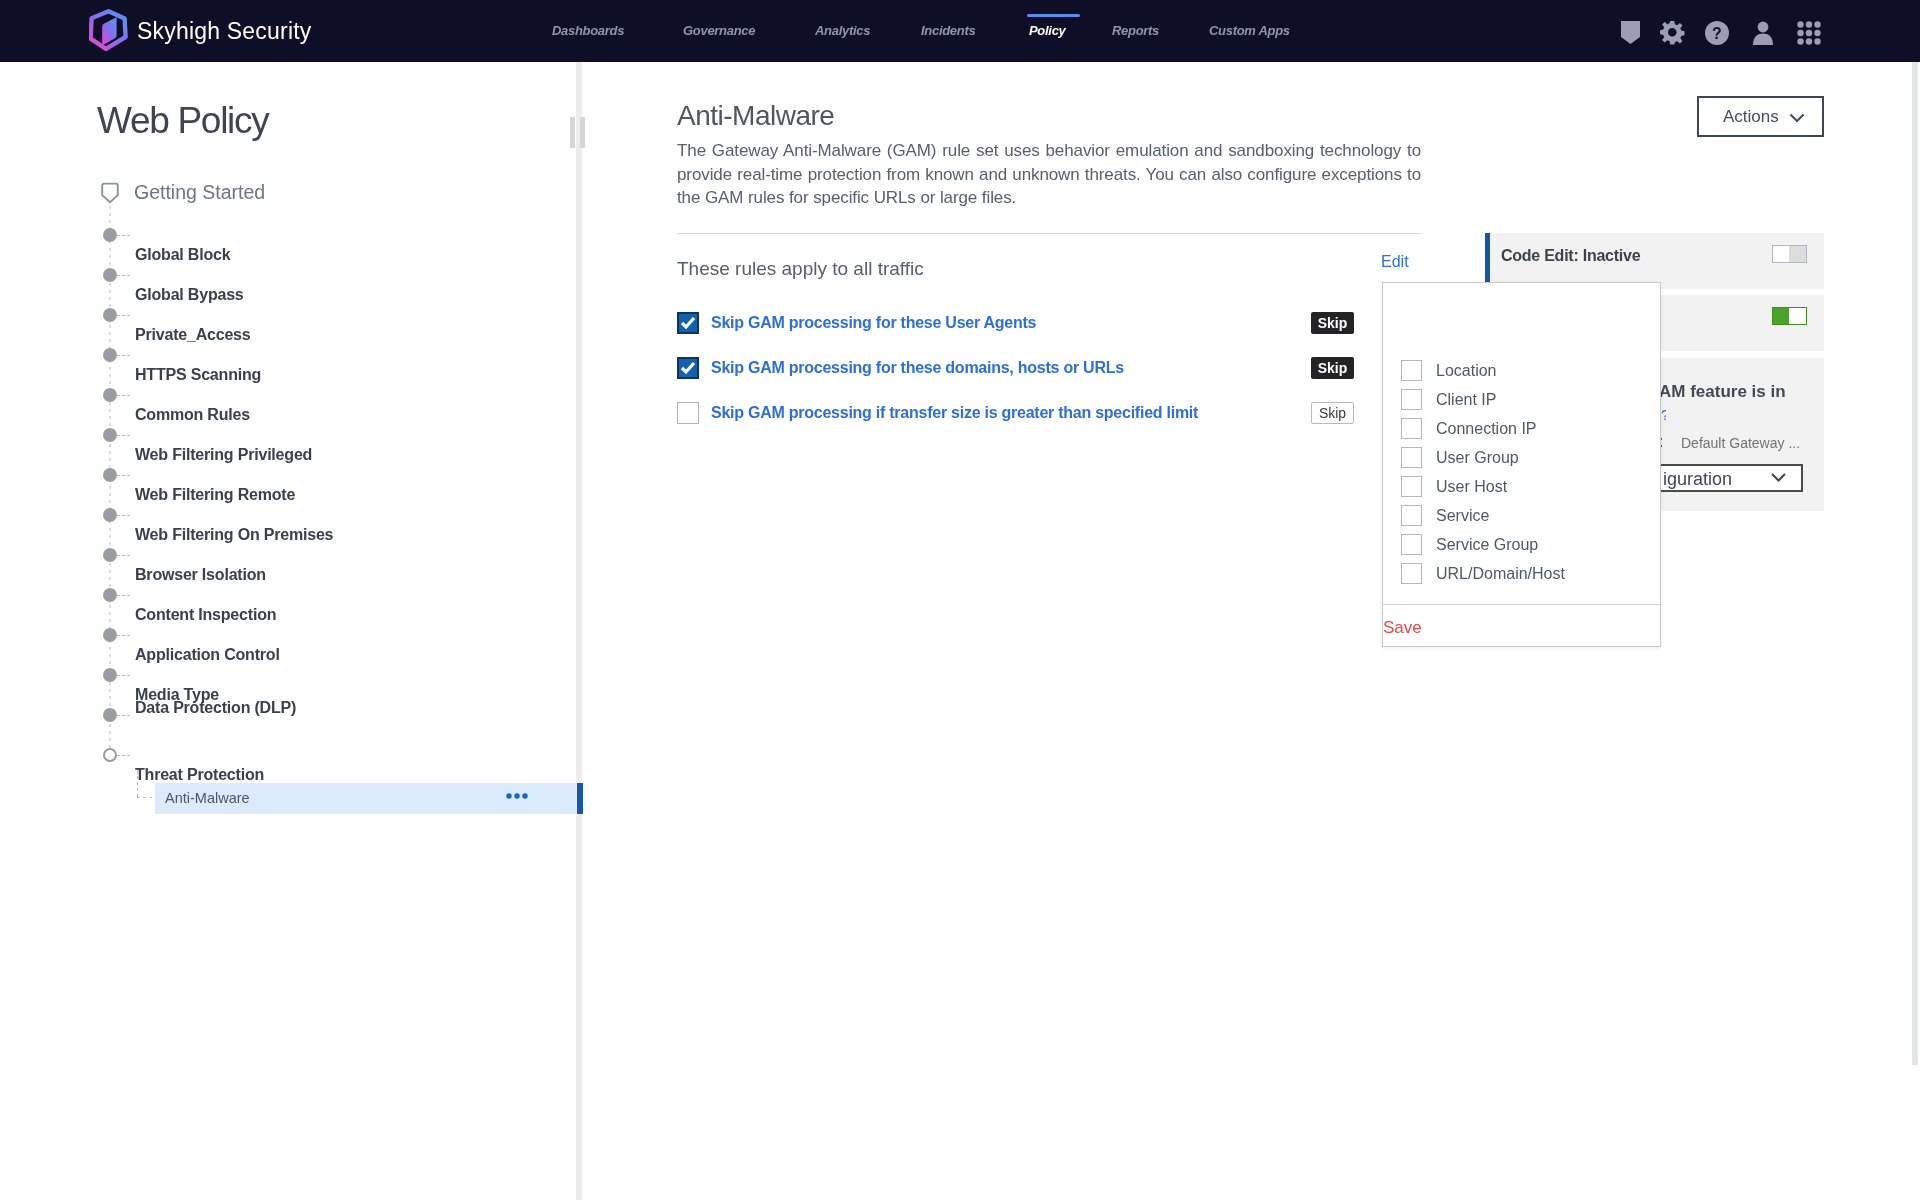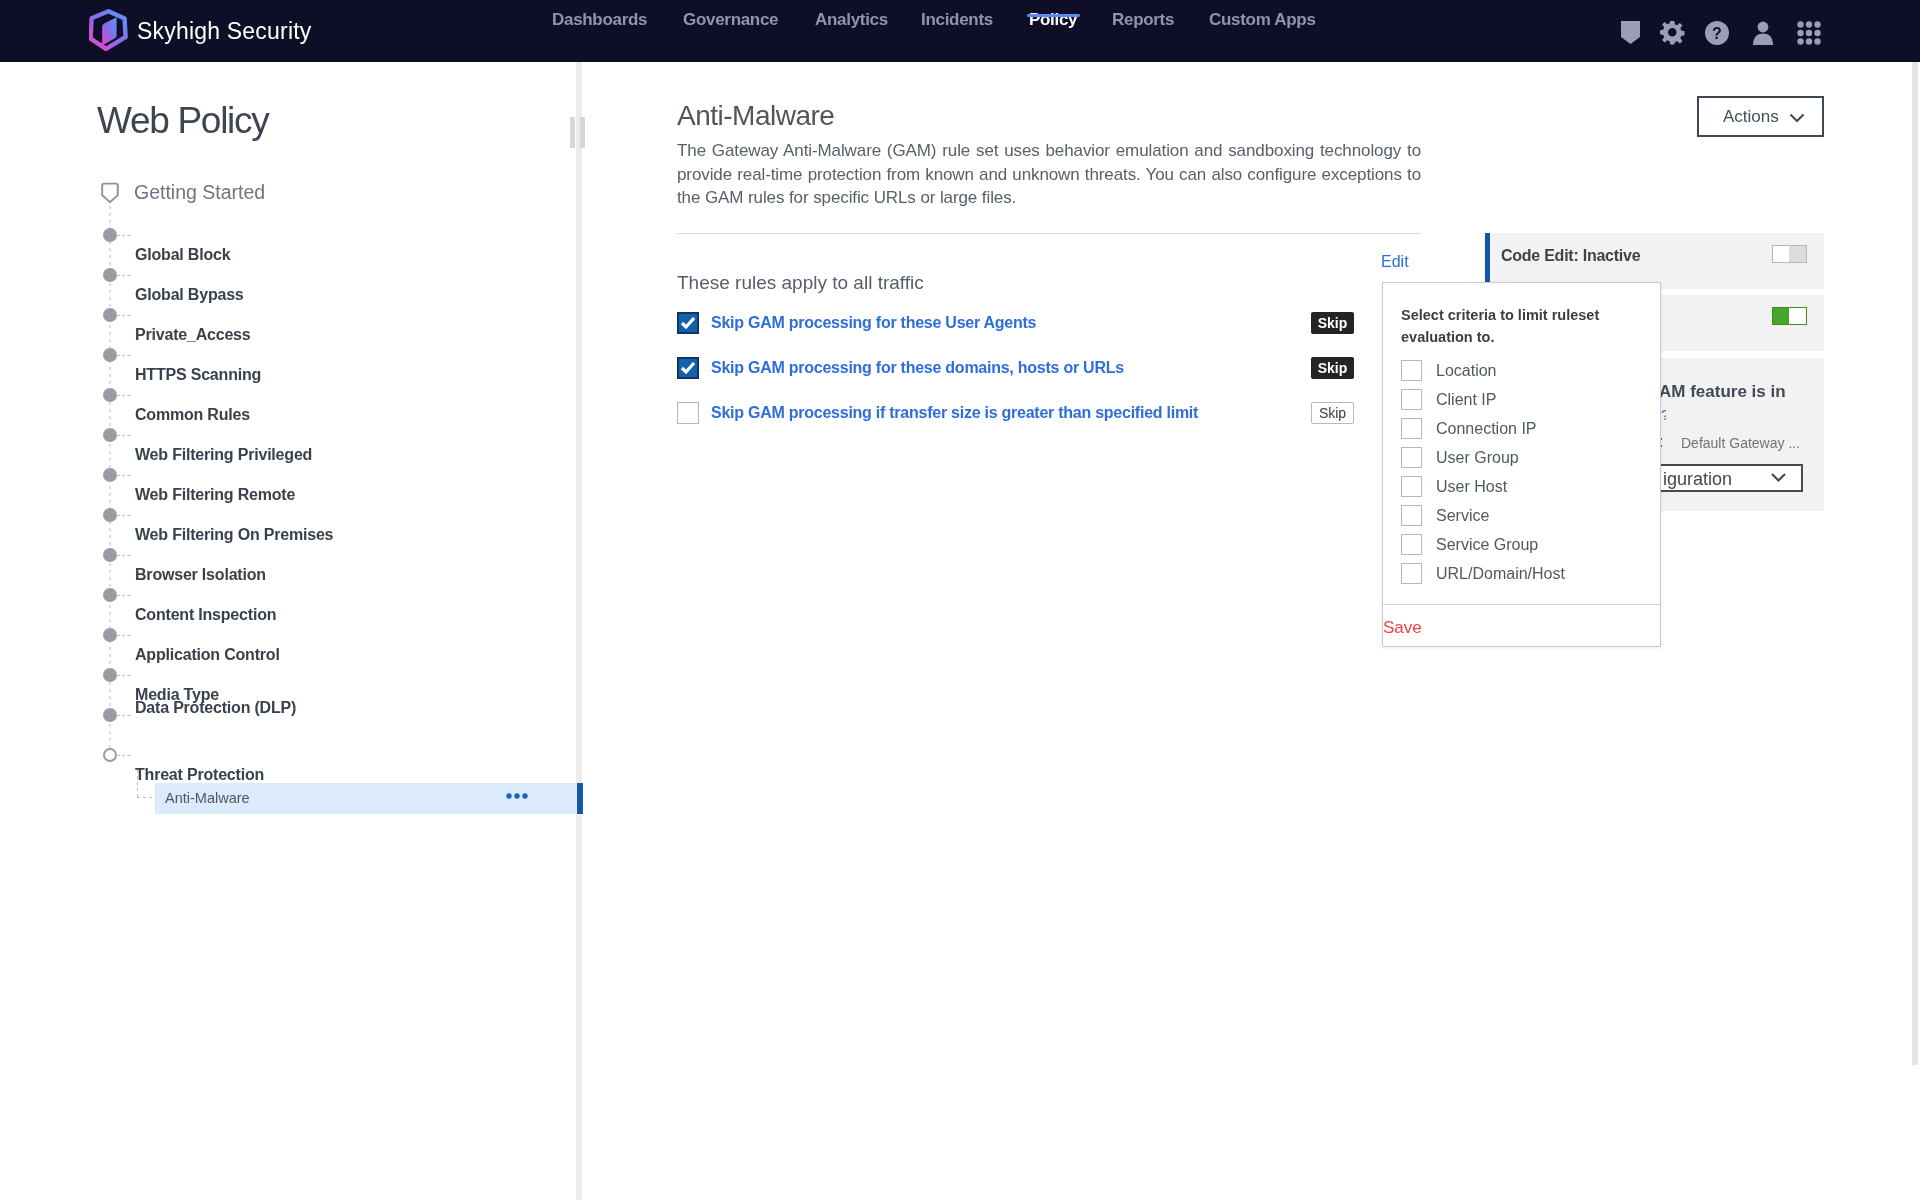--- a/index.html
+++ b/index.html
@@ -2,21 +2,21 @@
 <html><head>
 <meta charset="utf-8">
 <style>
   * { margin:0; padding:0; box-sizing:border-box; }
   html,body { width:1920px; height:1200px; overflow:hidden; background:#fff;
     font-family:"Liberation Sans", sans-serif; position:relative; }
   .abs { position:absolute; }
   
   .nav { position:absolute; left:0; top:0; width:1920px; height:62px; background:#0f0e27; }
   .brand { position:absolute; left:137px; top:18px; color:#fff; font-size:23px; letter-spacing:.2px; }
-  .nitem { position:absolute; top:10px; font-size:17px; font-weight:bold; letter-spacing:-0.3px; color:#8f94ac; }
+  .nitem { position:absolute; top:23px; font-size:13px; font-weight:bold; letter-spacing:-0.3px; color:#8f94ac;font-style:italic; }
   .nitem.active { color:#fff; }
   .nunder { position:absolute; left:1027px; top:14px; width:53px; height:3px; background:#5a8cf0; border-radius:2px; }
   
   .wp { position:absolute; left:97px; top:100px; font-size:37px; font-weight:300; letter-spacing:-1.3px; color:#3f4550; }
   .vdiv { position:absolute; left:576px; top:62px; width:6px; height:1138px; background:#ececec; }
   .handle { position:absolute; top:117px; width:5px; height:31px; background:#d6d6d6; }
   .rsb { position:absolute; left:1912px; top:62px; width:6px; height:1003px; background:#e2e4e8; }
   .titem { position:absolute; left:135px; font-size:16px; font-weight:bold; letter-spacing:-0.2px; color:#39414d;margin-top:20px; }
   .bullet { position:absolute; left:102.5px; width:14px; height:14px; border-radius:50%; background:#9b9ba3; }
   .bullet.open { background:#fff; border:2px solid #9b9ba3; }
@@ -25,21 +25,21 @@
   .amrow { position:absolute; left:155px; top:783px; width:425px; height:31px; background:#dcebfb; }
   .amrow .t { position:absolute; left:10px; top:7px; font-size:14.5px; color:#4e5864; }
   .ambar { position:absolute; left:577px; top:783px; width:6px; height:31px; background:#1358ad; z-index:3; }
   .dots3 { position:absolute; left:506px; top:792px; width:22px; height:8px; }
   
   .h1 { position:absolute; left:677px; top:100px; font-size:28px; font-weight:300; color:#51565e; letter-spacing:-0.5px; }
   .actions { position:absolute; left:1697px; top:96px; width:127px; height:41px; border:2px solid #3e4753; background:#fff; }
   .actions .t { position:absolute; left:24px; top:9px; font-size:17px; color:#454f5b; }
   .para { position:absolute; left:677px; top:139px; width:744px; font-size:17px; line-height:23.5px; color:#58606b; text-align:justify; letter-spacing:-0.1px; }
   .hr1 { position:absolute; left:677px; top:233px; width:744px; height:1px; background:#d8d8d8; }
-  .rulehead { position:absolute; left:677px; top:258px; font-size:19px; color:#565f6a;margin-top:14px; }
+  .rulehead { position:absolute; left:677px; top:258px; font-size:19px; color:#565f6a; }
   .edit { position:absolute; left:1381px; top:253px; font-size:16px; color:#2e6edb; }
   .cb { position:absolute; left:677px; width:22px; height:22px; }
   .cb.on { background:#1161ae; border:2px solid #14335c; }
   .cb.off { background:#fff; border:1px solid #b5b5b5; }
   .rlink { position:absolute; left:711px; font-size:16px; font-weight:bold; letter-spacing:-0.25px; color:#2e6edb; }
   .badge { position:absolute; left:1311px; width:43px; height:22px; border-radius:2px; text-align:center; }
   .badge.dark { background:#242427; color:#fff; font-size:14px; font-weight:bold; line-height:22px; }
   .badge.lite { background:#fff; border:1px solid #b9b9b9; color:#3b3b3b; font-size:14px; line-height:20px; }
   
   .panel { position:absolute; left:1485px; width:339px; background:#f2f2f2; }
@@ -233,21 +233,20 @@
 <div class="frag" style="left:1661px;top:406px;font-size:15px;color:#2e6edb;width:5px;overflow:hidden">?</div>
 <div class="frag" style="left:1659px;top:433px;font-size:16px;color:#424a56">:</div>
 <div class="frag" style="left:1681px;top:435px;font-size:14px;color:#737373">Default Gateway ...</div>
 <div class="ddown"></div>
 <div class="frag" style="left:1663px;top:469px;font-size:18px;color:#3f4752">iguration</div>
 <svg class="abs" style="left:1771px;top:473px" width="15" height="9" viewBox="0 0 15 9">
     <path d="M1 1 L7.5 7.5 L14 1" fill="none" stroke="#3f4752" stroke-width="2"></path>
   </svg>
 
 <div class="popup">
-  <div class="ptitle">Select criteria to limit ruleset evaluation to.</div>
   <div id="pops">
 <div class="pcb" style="top:77px"></div>
 <div class="plabel" style="top:79px">Location</div>
 <div class="pcb" style="top:106px"></div>
 <div class="plabel" style="top:108px">Client IP</div>
 <div class="pcb" style="top:135px"></div>
 <div class="plabel" style="top:137px">Connection IP</div>
 <div class="pcb" style="top:164px"></div>
 <div class="plabel" style="top:166px">User Group</div>
 <div class="pcb" style="top:193px"></div>

